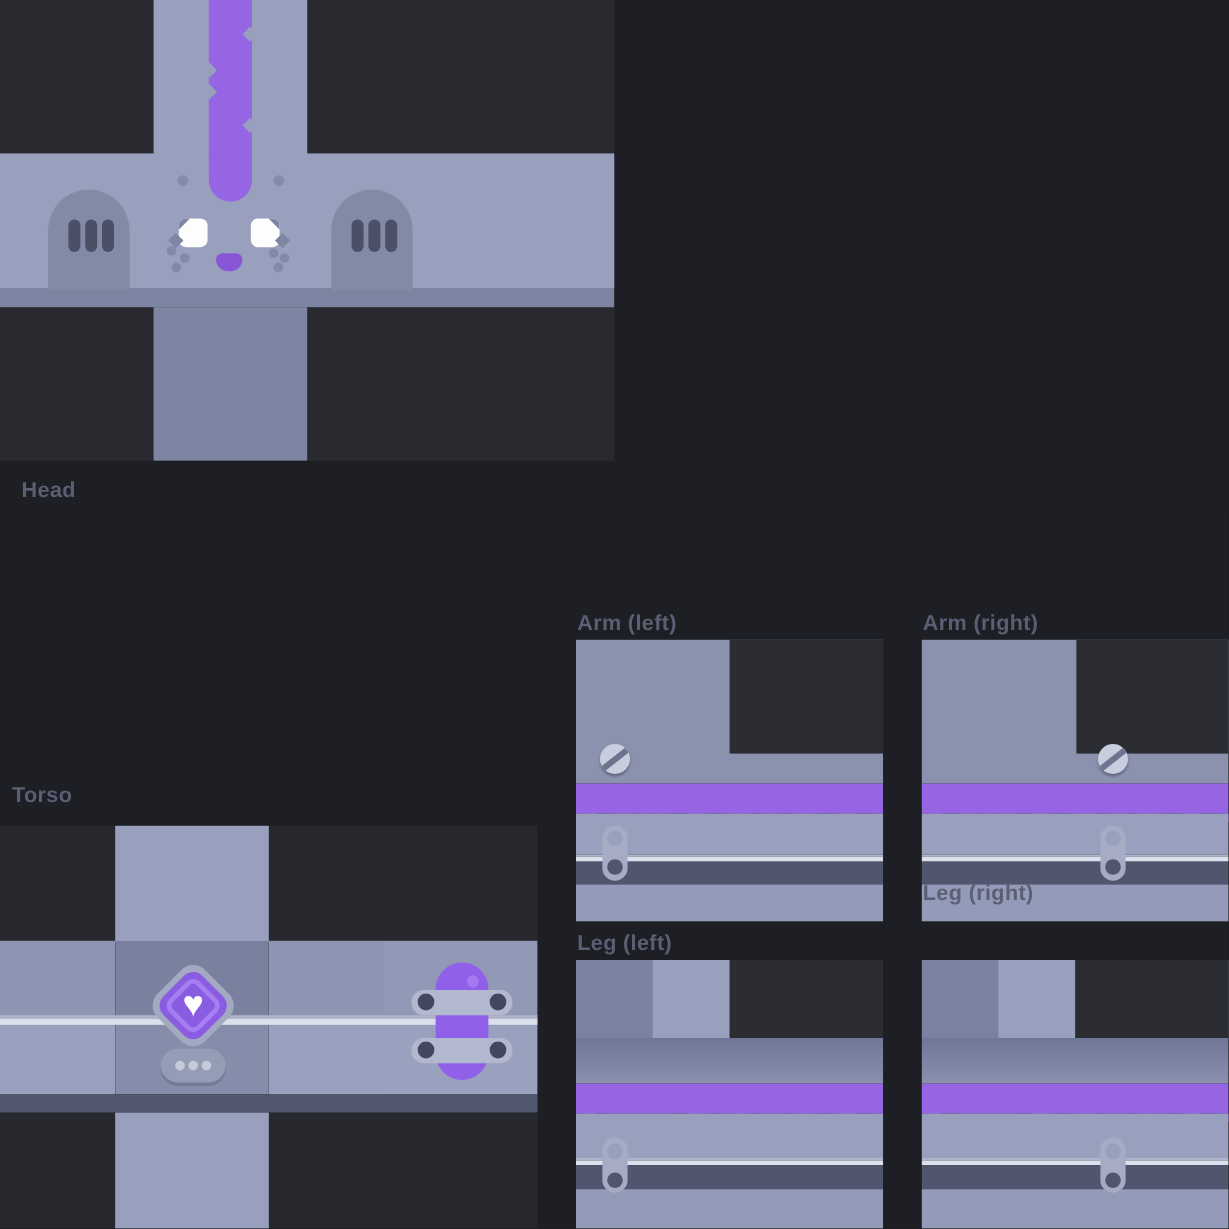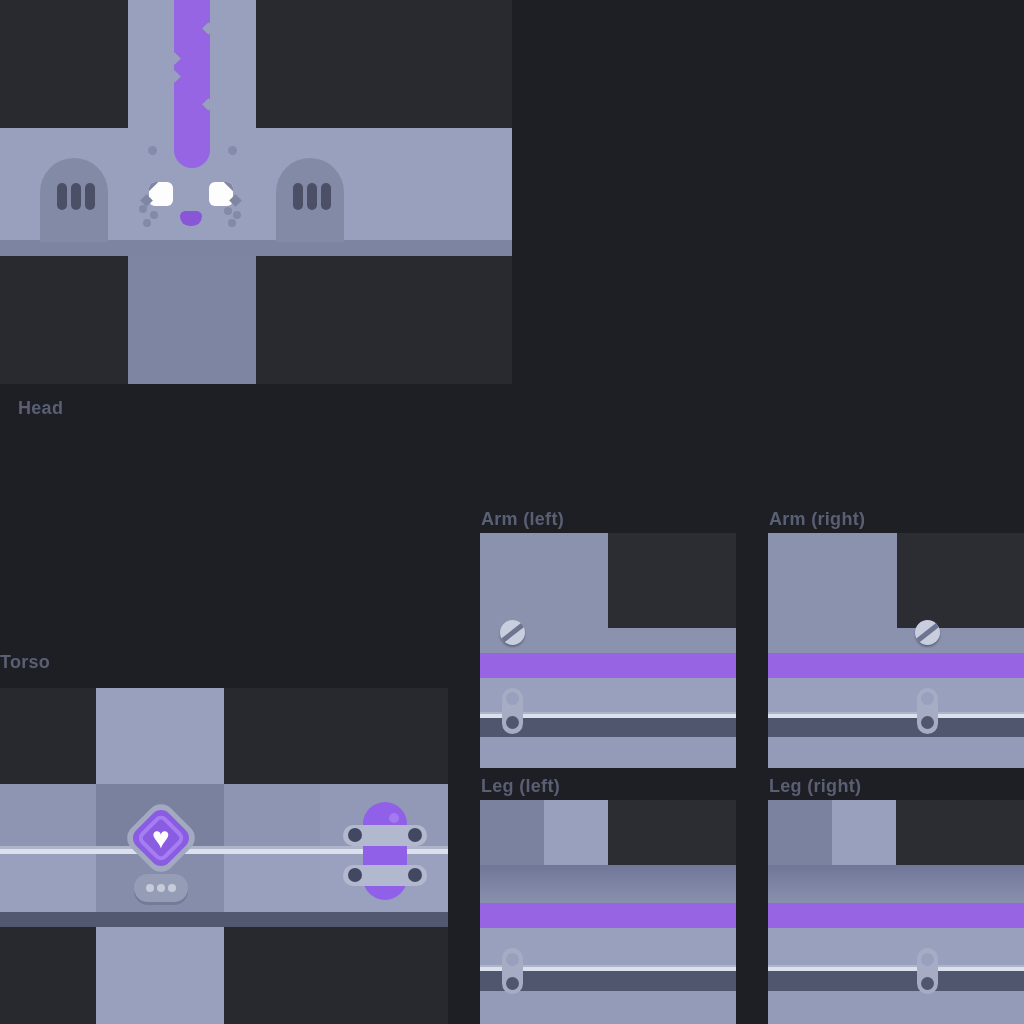--- a/index.html
+++ b/index.html
@@ -93,21 +93,21 @@
     <div class="dot" style="left:150px;top:211px;width:8px;height:8px;background:#828aa8;"></div>
     <div class="dot" style="left:143px;top:219px;width:8px;height:8px;background:#828aa8;"></div>
     <div class="dot" style="left:224px;top:207px;width:8px;height:8px;background:#828aa8;"></div>
     <div class="dot" style="left:233px;top:211px;width:8px;height:8px;background:#828aa8;"></div>
     <div class="dot" style="left:228px;top:219px;width:8px;height:8px;background:#828aa8;"></div>
 
     <div class="abs" style="left:180px;top:211px;width:22px;height:15px;background:#8a56d8;border-radius:6px 6px 11px 11px;"></div>
   </div>
   <div class="label big" style="left:18px;top:398px;">Head</div>
 
-  <div class="label big" style="left:0;top:652px;text-align:right;">Torso</div>
+  <div class="label big" style="left:10px;top:652px;text-align:right;">Torso</div>
 
   <div class="abs" style="left:0;top:688px;width:448px;height:336px;background:#27292e;overflow:hidden;">
 
     <div class="abs" style="left:96px;top:0;width:128px;height:97px;background:#99a0bd;"></div>
     <div class="abs" style="left:96px;top:239px;width:128px;height:97px;background:#99a0bd;"></div>
 
     <div class="abs" style="left:0;top:96px;width:96px;height:128px;">
       <div class="abs" style="left:0;top:0;width:96px;height:66px;background:#8e95b2;"></div>
       <div class="abs" style="left:0;top:66px;width:96px;height:62px;background:#99a0bd;"></div>
     </div>
@@ -198,21 +198,21 @@
     <div class="seam-soft" style="left:0;top:165px;width:256px;height:2px;"></div>
     <div class="seam-bright" style="left:0;top:167px;width:256px;height:4px;"></div>
     <div class="abs" style="left:0;top:171px;width:256px;height:20px;background:#51566f;"></div>
     <div class="abs" style="left:0;top:191px;width:256px;height:33px;background:#949bb9;"></div>
     <div class="zipper" style="left:22px;top:148px;">
       <div class="hole" style="top:5px;background:#99a0bd;"></div>
       <div class="hole" style="top:29px;background:#51566f;"></div>
     </div>
   </div>
 
-  <div class="label small" style="left:769px;top:776px;">Leg (right)</div>
+  <div class="label small" style="left:769px;top:734px;">Leg (right)</div>
   <div class="abs" style="left:768px;top:800px;width:256px;height:224px;overflow:hidden;">
     <div class="abs" style="left:0;top:0;width:256px;height:65px;background:#7b82a0;"></div>
     <div class="abs" style="left:64px;top:0;width:64px;height:65px;background:#99a0bd;"></div>
     <div class="abs" style="left:128px;top:0;width:128px;height:65px;background:#2b2d33;"></div>
     <div class="abs" style="left:0;top:65px;width:256px;height:38px;background:linear-gradient(#6f7698,#8a91ae);"></div>
     <div class="stripe" style="left:0;top:103px;width:256px;height:25px;"></div>
     <div class="abs" style="left:0;top:128px;width:256px;height:37px;background:#99a0bd;"></div>
     <div class="seam-soft" style="left:0;top:165px;width:256px;height:2px;"></div>
     <div class="seam-bright" style="left:0;top:167px;width:256px;height:4px;"></div>
     <div class="abs" style="left:0;top:171px;width:256px;height:20px;background:#51566f;"></div>

